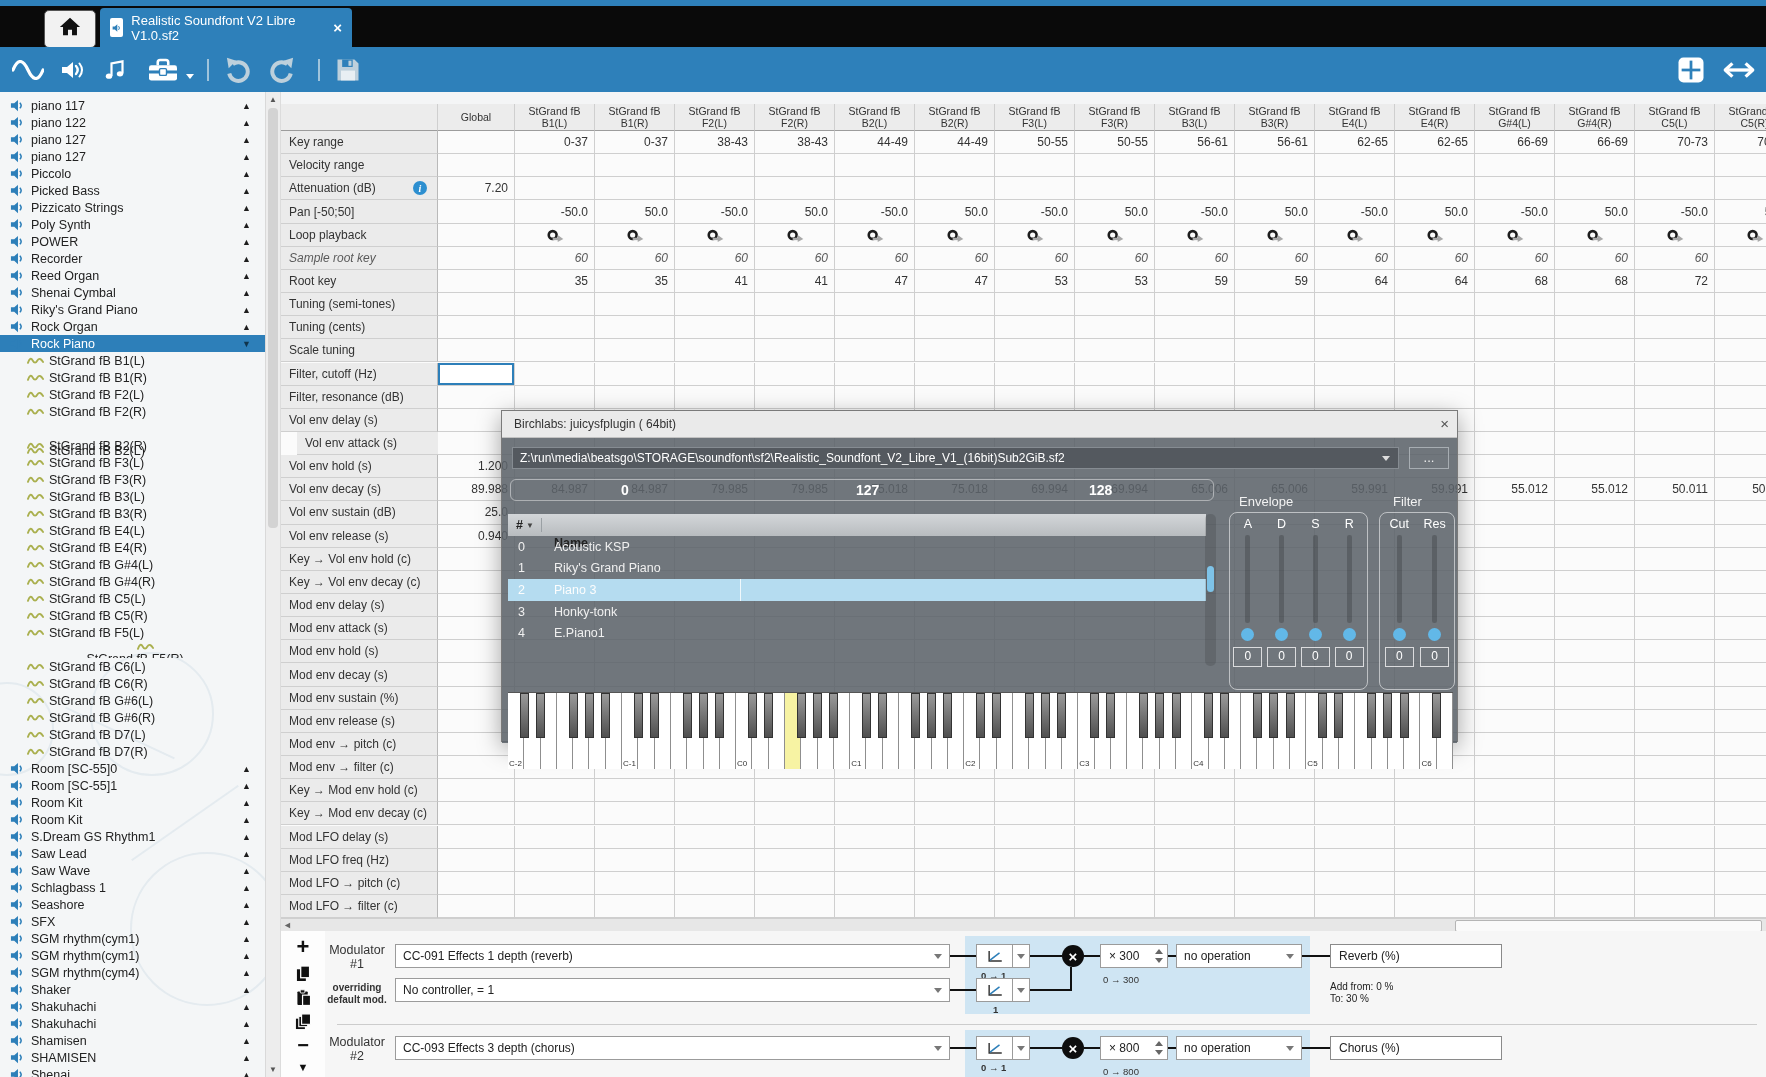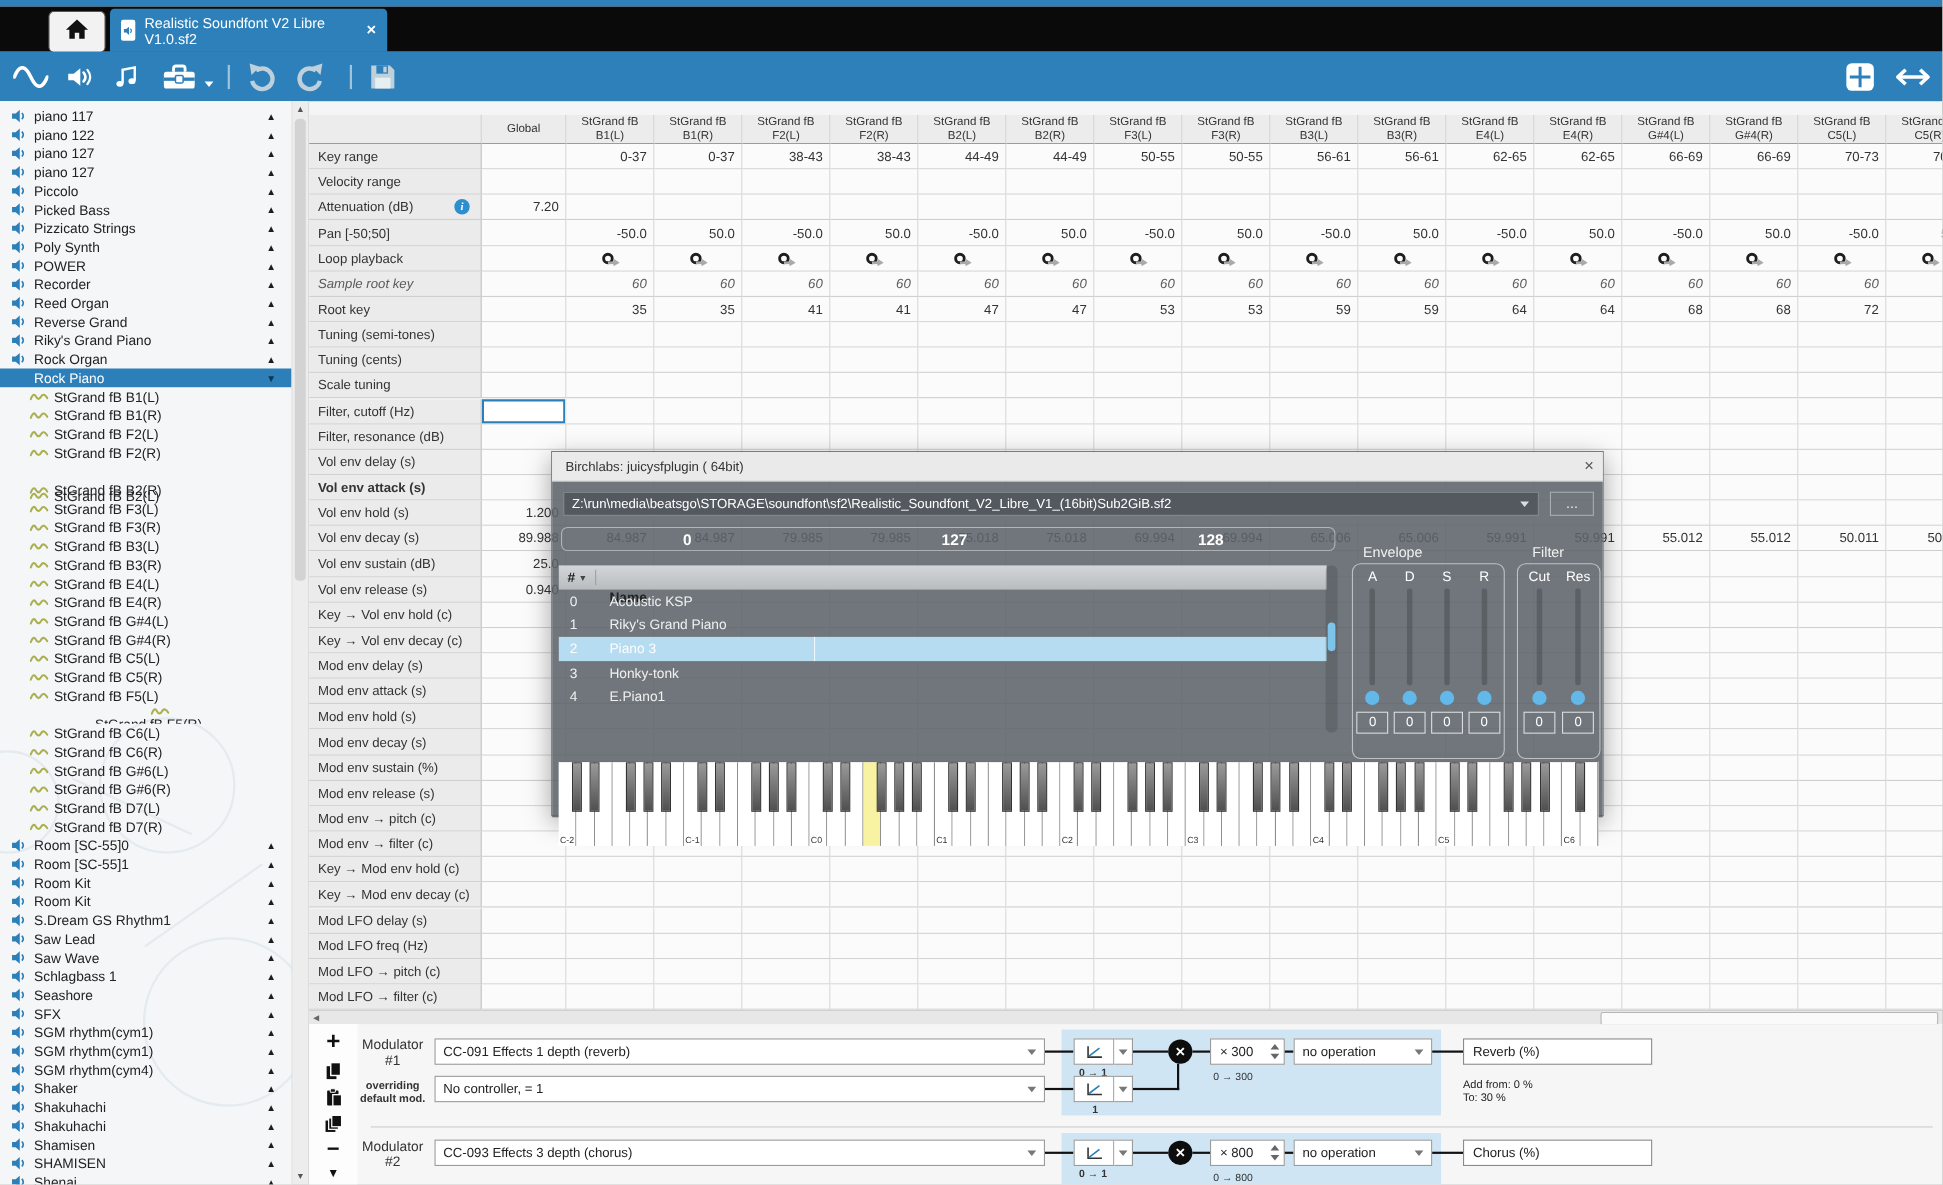--- a/index.html
+++ b/index.html
@@ -313,21 +313,21 @@
         <div class="sb-lbl">Reed Organ</div>
         <div class="sb-arrow">▲</div>
       </div>
       <div class="sb-item" style="top: 192px;">
         <div class="sb-ico">
           <svg width="15" height="15" viewBox="0 0 16 16">
             <polygon points="1,5.5 4.5,5.5 8.5,2 8.5,14 4.5,10.5 1,10.5" fill="#2d7fb9"></polygon>
             <path d="M10.5 5 q2.8 3 0 6" stroke="#2d7fb9" stroke-width="1.6" fill="none"></path>
           </svg>
         </div>
-        <div class="sb-lbl">Reverse Grand</div>
+        <div class="sb-lbl">Shenai Cymbal</div>
         <div class="sb-arrow">▲</div>
       </div>
       <div class="sb-item" style="top: 209px;">
         <div class="sb-ico">
           <svg width="15" height="15" viewBox="0 0 16 16">
             <polygon points="1,5.5 4.5,5.5 8.5,2 8.5,14 4.5,10.5 1,10.5" fill="#2d7fb9"></polygon>
             <path d="M10.5 5 q2.8 3 0 6" stroke="#2d7fb9" stroke-width="1.6" fill="none"></path>
           </svg>
         </div>
         <div class="sb-lbl">Riky's Grand Piano</div>
@@ -1146,21 +1146,21 @@
         <div class="tc val" style="left: 874px; width: 80px;"></div>
         <div class="tc val" style="left: 954px; width: 80px;"></div>
         <div class="tc val" style="left: 1034px; width: 80px;"></div>
         <div class="tc val" style="left: 1114px; width: 80px;"></div>
         <div class="tc val" style="left: 1194px; width: 80px;"></div>
         <div class="tc val" style="left: 1274px; width: 80px;"></div>
         <div class="tc val" style="left: 1354px; width: 80px;"></div>
         <div class="tc val" style="left: 1434px; width: 80px;"></div>
       </div>
       <div class="trow" style="top: 327.95px; height: 23.15px;">
-        <div class="tc lab" style="left: 0px; width: 157px; font-weight: bold;">Vol env attack (s)</div>
+        <div class="tc lab" style="left: 16px; width: 157px;">Vol env attack (s)</div>
         <div class="tc val" style="left: 157px; width: 77px;"></div>
         <div class="tc val" style="left: 234px; width: 80px;"></div>
         <div class="tc val" style="left: 314px; width: 80px;"></div>
         <div class="tc val" style="left: 394px; width: 80px;"></div>
         <div class="tc val" style="left: 474px; width: 80px;"></div>
         <div class="tc val" style="left: 554px; width: 80px;"></div>
         <div class="tc val" style="left: 634px; width: 80px;"></div>
         <div class="tc val" style="left: 714px; width: 80px;"></div>
         <div class="tc val" style="left: 794px; width: 80px;"></div>
         <div class="tc val" style="left: 874px; width: 80px;"></div>

